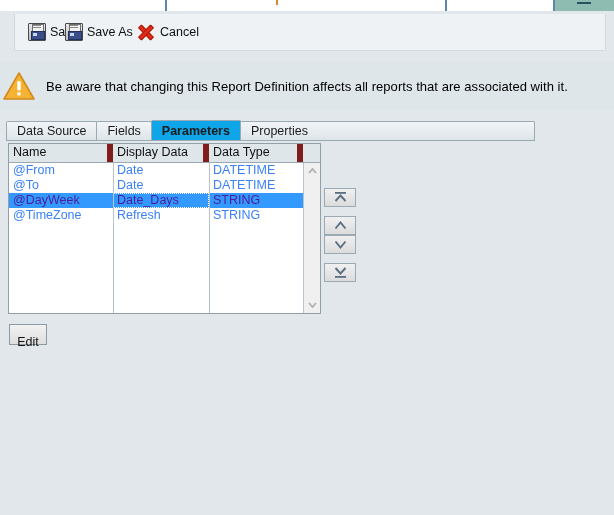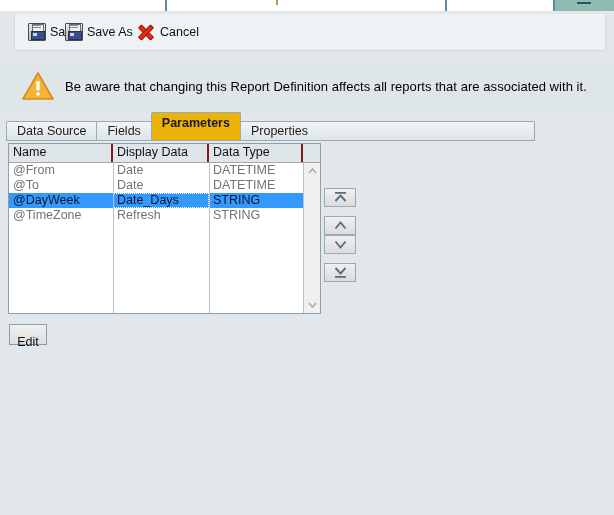--- a/index.html
+++ b/index.html
@@ -162,21 +162,21 @@
   .ico-refresh svg { display:block; }
 
   
   #warning {
     position: absolute;
     left: 0; top: 62px;
     width: 614px; height: 48px;
     display: flex;
     align-items: center;
     gap: 10px;
-    padding-left: 21px;
+    padding-left: 2px;
     box-sizing: border-box;
     background: #dfe6e9;
   }
   .ico-warn {
     width: 34px; height: 30px;
     position: relative;
     flex: 0 0 34px;
   }
   .ico-warn svg { display: block; }
   #warning-text {
@@ -203,25 +203,25 @@
     background: linear-gradient(to bottom,#f2f5f7,#dde5e9);
     border: 1px solid #9aa9b2;
     border-bottom: none;
     border-radius: 2px 2px 0 0;
     margin-right: -1px;
     color: #1b1b1b;
     cursor: default;
     box-sizing: border-box;
   }
   .ptab.active {
-    background: #eab308;
+    background: #0ea5e9;
     font-weight: bold;
     position: relative;
     z-index: 3;
-    height: 28px;
+    height: 20px;
     line-height: 20px;
   }
   .ptab-filler {
     flex: 1;
     height: 19px;
     background: linear-gradient(to bottom,#f2f5f7,#dde5e9);
     border: 1px solid #9aa9b2;
     border-bottom: none;
     border-left: none;
     border-radius: 0 2px 0 0;
@@ -243,21 +243,21 @@
     display: flex;
     height: 18px;
     background: #dfe6ea;
     border-bottom: 1px solid #9aa9b2;
     flex: 0 0 18px;
   }
   #grid-head .hc {
     font-size: 12.5px;
     line-height: 17px;
     padding-left: 4px;
-    border-right: 2px solid #7f1d1d;
+    border-right: 6px solid #7f1d1d;
     box-sizing: border-box;
     color: #111;
     overflow: hidden;
     white-space: nowrap;
   }
   .col0 { width: 104px; }
   .col1 { width: 96px; }
   .col2 { width: 94px; }
   #grid-body-wrap {
     display: flex;
@@ -274,24 +274,24 @@
     display: flex;
     height: 15px;
   }
   .grow .gc {
     font-size: 12.5px;
     line-height: 15px;
     padding-left: 4px;
     box-sizing: border-box;
     white-space: nowrap;
     overflow: hidden;
-    color: #737373;
+    color: #3b82f6;
   }
   .grow.selected { background: #3399ff; }
-  .grow.selected .gc { color: #0f172a; }
+  .grow.selected .gc { color: #4c1d95; }
   .grow.selected .gc.focused {
     outline: 1px dotted #ffffff;
     outline-offset: -1px;
   }
   
   #col-rules {
     position: absolute;
     left: 0; top: 0; right: 0; bottom: 0;
     pointer-events: none;
   }

